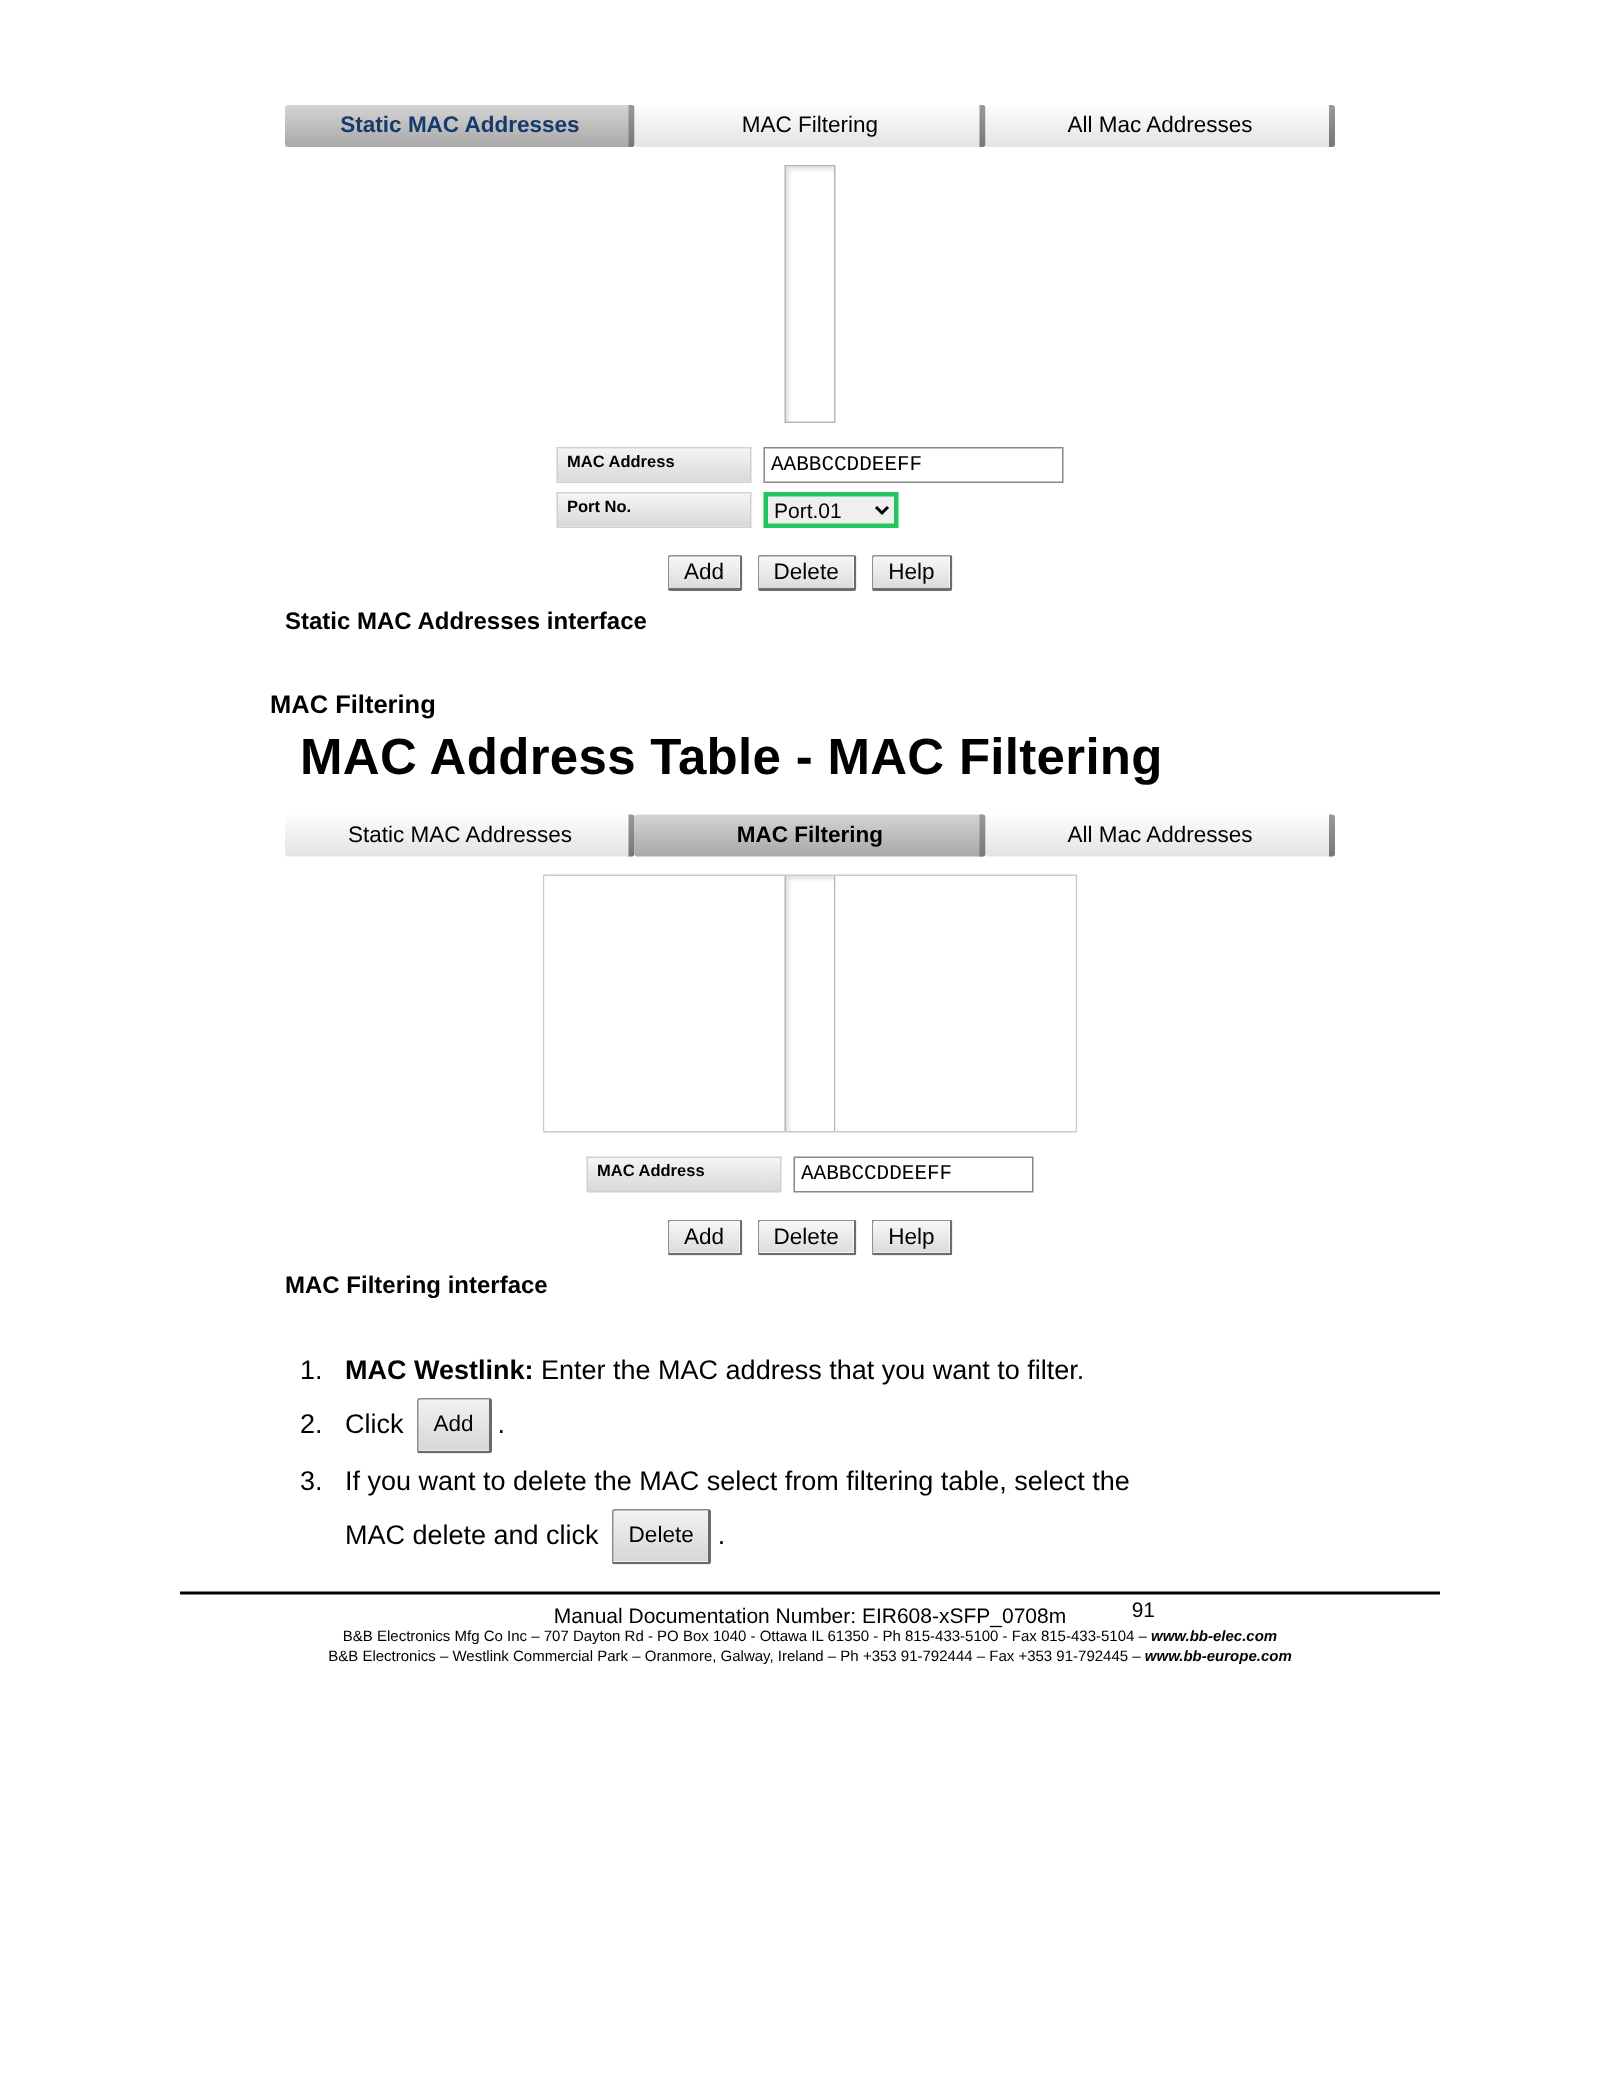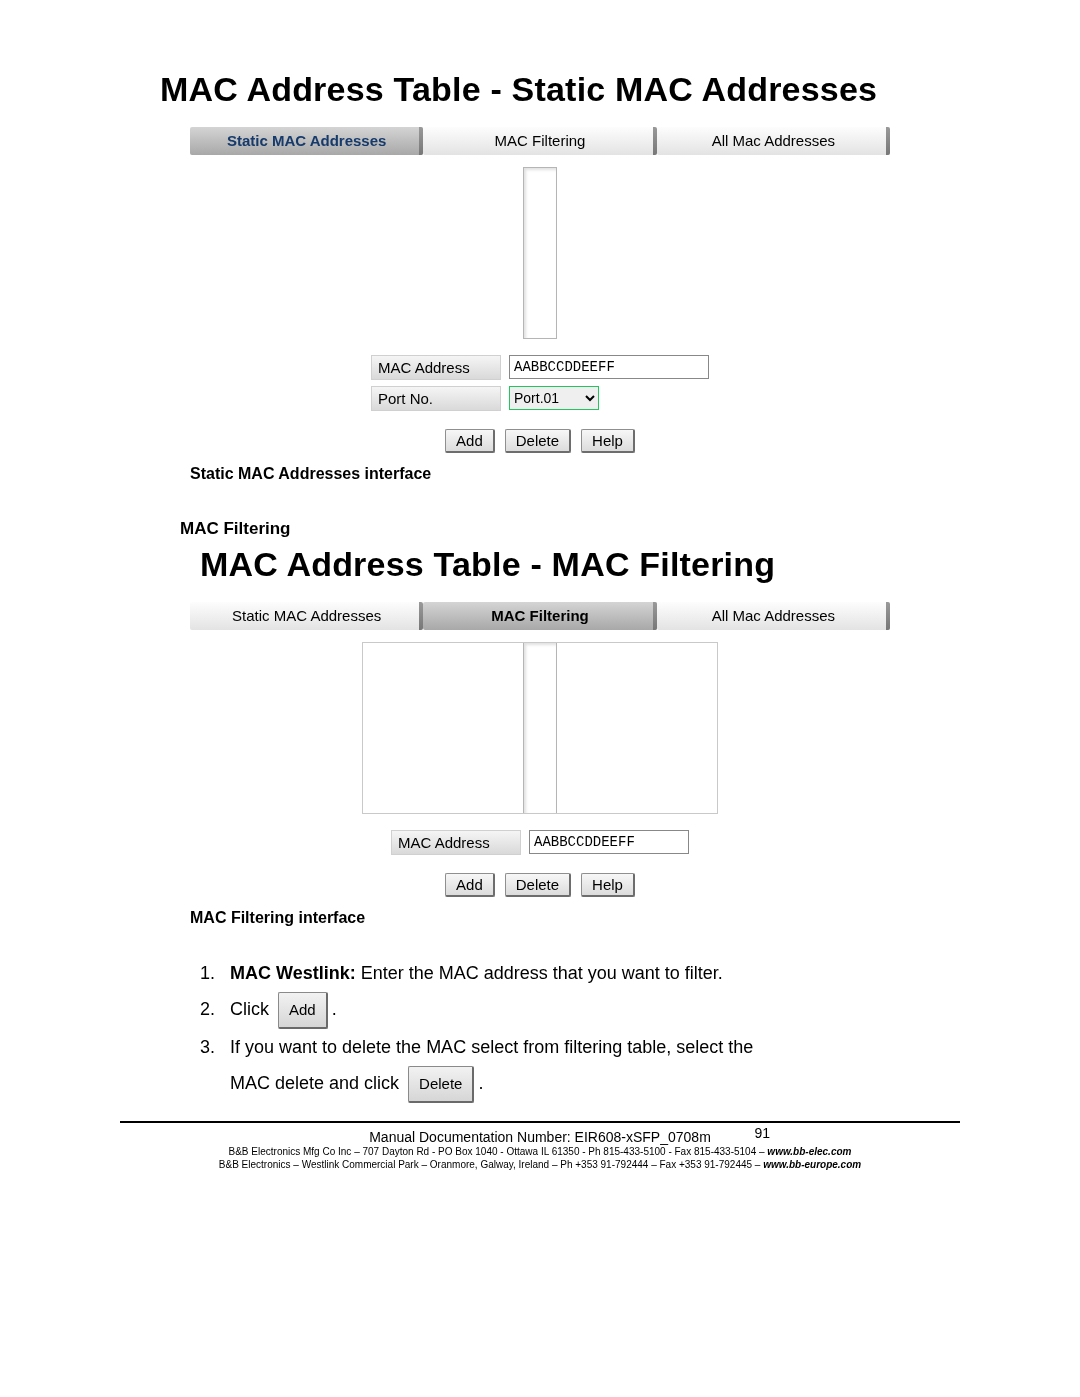--- a/index.html
+++ b/index.html
@@ -77,41 +77,41 @@
   }
   .form-grid {
     display: grid;
     grid-template-columns: 130px 200px;
     row-gap: 6px;
     column-gap: 8px;
     margin: 16px auto 0 auto;
     width: 338px;
   }
   .form-label {
-    font-weight: 400;
-    font-size: 15px;
+    font-weight: 700;
+    font-size: 11px;
     background: linear-gradient(#f5f5f5, #d9d9d9);
     border: 1px solid #d0d0d0;
     padding: 3px 6px;
     box-sizing: border-box;
   }
   .text-input {
     font-family: Liberation Mono, monospace;
     font-size: 14px;
     border: 1px solid #888;
     padding: 2px 4px;
     height: 24px;
     box-sizing: border-box;
     width: 200px;
   }
   .select {
     font-family: Verdana, Geneva, sans-serif;
     font-size: 14px;
     height: 24px;
-    border: 1px solid #22c55e;
+    border: 3px solid #22c55e;
     box-sizing: border-box;
     width: 90px;
   }
   .btn-row {
     display: flex;
     justify-content: center;
     gap: 10px;
     margin-top: 18px;
   }
   .ui-btn {
@@ -182,21 +182,20 @@
     font-size: 14px;
     margin-top: -20px;
   }
   .bold { font-weight: 700; }
 </style>
 </head>
 <body>
 
 <div class="page">
 
-  <div class="big-title">MAC Address Table - Static MAC Addresses</div>
 
   <div class="ui-block">
     <div class="tabs">
       <div class="tab active-static">
         <span>Static MAC Addresses</span>
         <span class="right-edge"></span>
       </div>
       <div class="tab inactive">
         <span>MAC Filtering</span>
         <span class="right-edge"></span>

